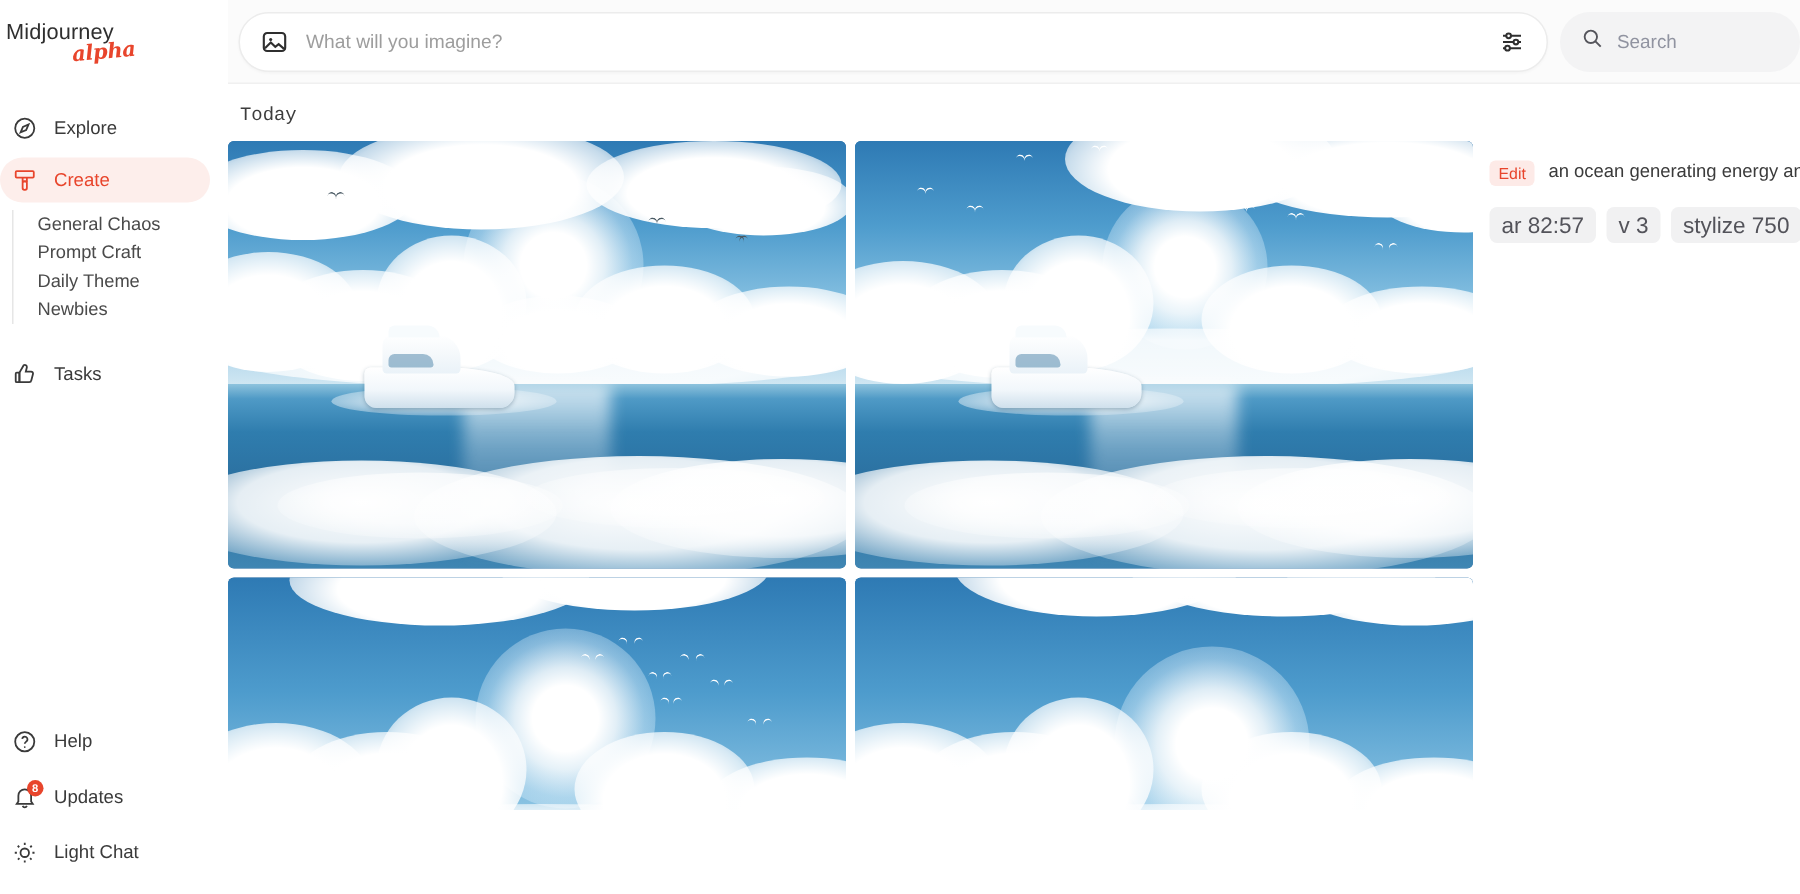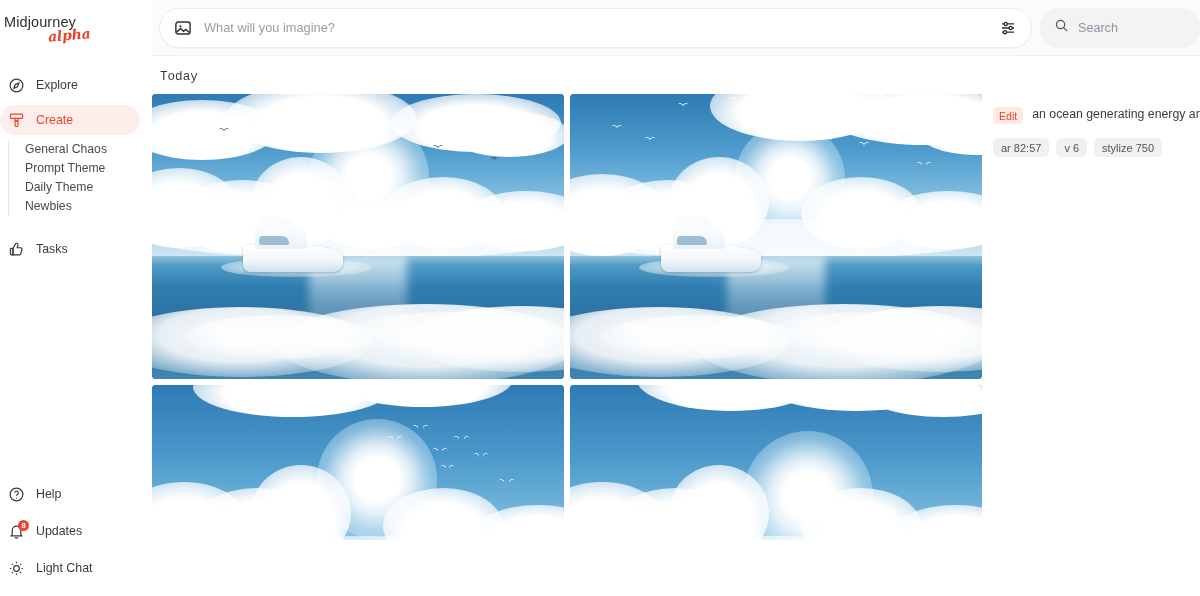--- a/index.html
+++ b/index.html
@@ -341,21 +341,21 @@
   .tag-row {
     display: flex;
     gap: 7px;
     padding-left: 5px;
     margin-top: 14px;
     flex-wrap: wrap;
   }
   .tag {
     background: #f1f1f2;
     color: #53535a;
-    font-size: 11px;
+    font-size: 15px;
     border-radius: 5px;
     padding: 3.5px 8px;
     cursor: pointer;
   }
 </style>
 </head>
 <body>
 
 <div id="app">
 
@@ -386,21 +386,21 @@
             <rect x="10" y="12.5" width="4" height="8" rx="1.6"></rect>
           </svg>
         </span>
         <span>Create</span>
       </div>
 
 
 
       <div class="subnav">
         <div class="subnav-item">General Chaos</div>
-        <div class="subnav-item">Prompt Theme</div>
+        <div class="subnav-item">Prompt Craft</div>
         <div class="subnav-item">Daily Theme</div>
         <div class="subnav-item">Newbies</div>
       </div>
 
       <div class="nav-spacer"></div>
 
       <div class="nav-item">
         <span class="ico">
           <svg width="17" height="17" viewBox="0 0 24 24" fill="none" stroke="#3a3a3a" stroke-width="1.7">
             <path d="M7 10.5v9H4.5a1 1 0 01-1-1v-7a1 1 0 011-1z"></path>
@@ -623,19 +623,19 @@
       </div>
     </div>
 
     <div class="detail">
       <div class="detail-row">
         <span class="edit-badge">Edit</span>
         <span class="prompt-text">an ocean generating energy and a boat and some birds</span>
       </div>
       <div class="tag-row">
         <span class="tag">ar 82:57</span>
-        <span class="tag">v 6</span>
+        <span class="tag">v 3</span>
         <span class="tag">stylize 750</span>
       </div>
     </div>
 
   </section>
 </div>
 
 </body></html>

